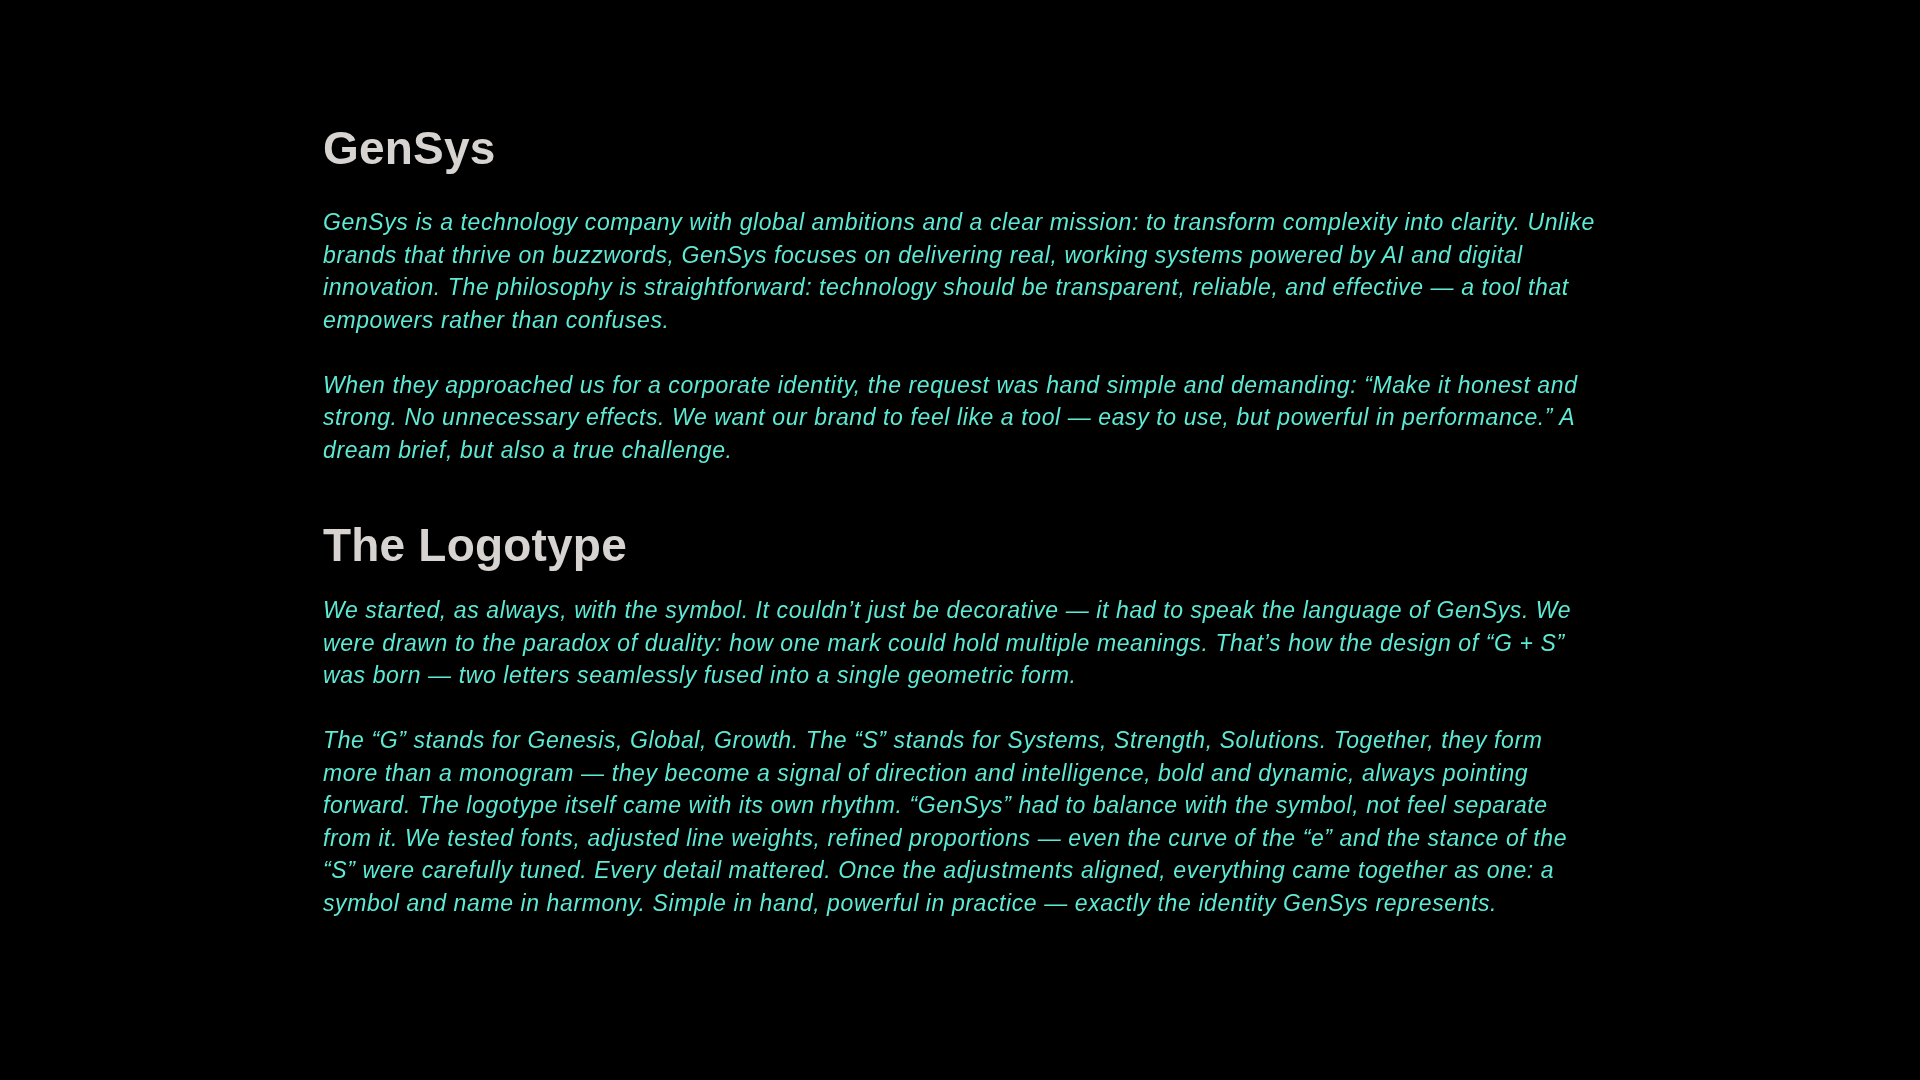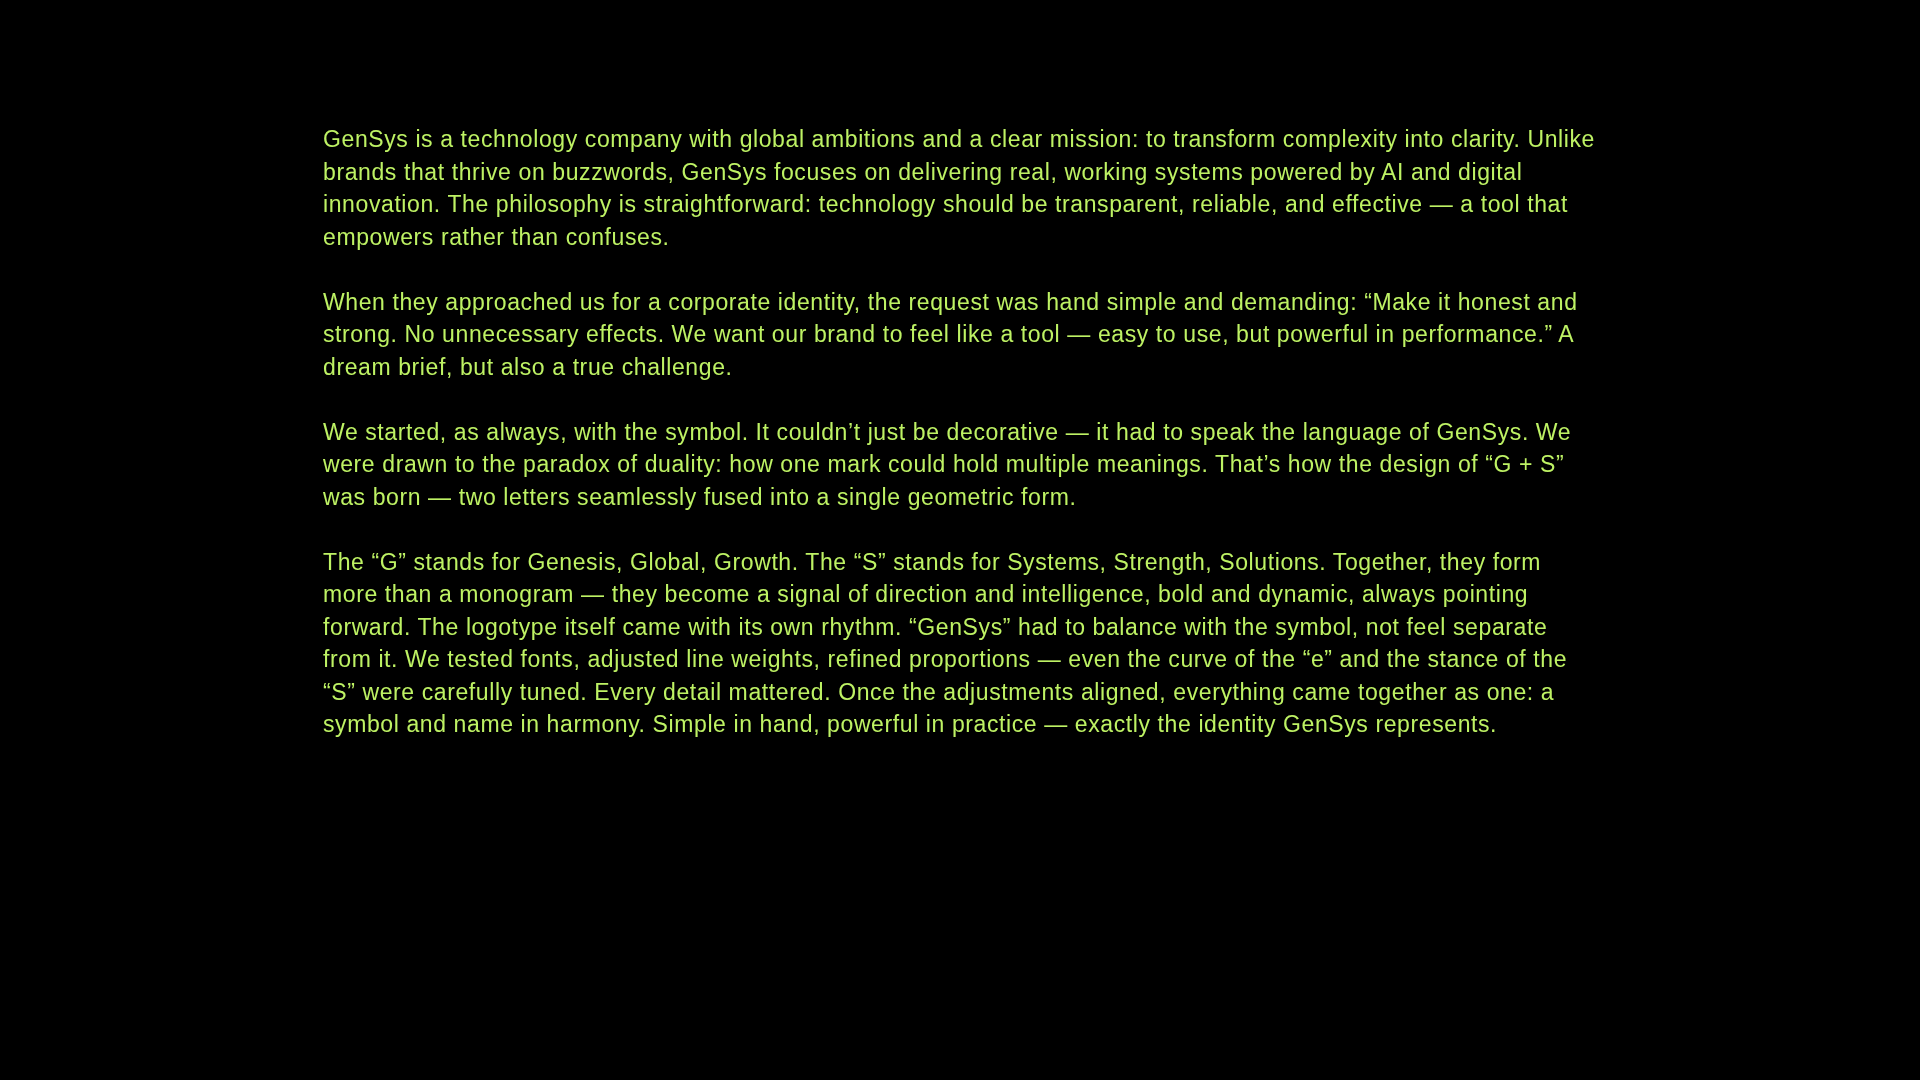--- a/index.html
+++ b/index.html
@@ -34,33 +34,36 @@
     margin-bottom: 33px;
   }
   .article h2 {
     margin-top: 54px;
     margin-bottom: 24px;
   }
   .article p {
     font-size: 23px;
     line-height: 32.5px;
     font-weight: 400;
-    color: #bef264;
+    color: #5eead4;
     letter-spacing: 0.6px;
     margin: 0 0 32.5px 0;
+    font-style: italic;
   }
 </style>
 </head>
 <body>
 
 <article class="article">
 
+  <h1>GenSys</h1>
 
   <p>GenSys is a technology company with global ambitions and a clear mission: to transform complexity into clarity. Unlike brands that thrive on buzzwords, GenSys focuses on delivering real, working systems powered by AI and digital innovation. The philosophy is straightforward: technology should be transparent, reliable, and effective — a tool that empowers rather than confuses.</p>
 
   <p>When they approached us for a corporate identity, the request was hand simple and demanding: “Make it honest and strong. No unnecessary effects. We want our brand to feel like a tool — easy to use, but powerful in performance.” A dream brief, but also a true challenge.</p>
 
+  <h2>The Logotype</h2>
 
   <p>We started, as always, with the symbol. It couldn’t just be decorative — it had to speak the language of GenSys. We were drawn to the paradox of duality: how one mark could hold multiple meanings. That’s how the design of “G + S” was born — two letters seamlessly fused into a single geometric form.</p>
 
   <p>The “G” stands for Genesis, Global, Growth. The “S” stands for Systems, Strength, Solutions. Together, they form more than a monogram — they become a signal of direction and intelligence, bold and dynamic, always pointing forward. The logotype itself came with its own rhythm. “GenSys” had to balance with the symbol, not feel separate from it. We tested fonts, adjusted line weights, refined proportions — even the curve of the “e” and the stance of the “S” were carefully tuned. Every detail mattered. Once the adjustments aligned, everything came together as one: a symbol and name in harmony. Simple in hand, powerful in practice — exactly the identity GenSys represents.</p>
 
 </article>
 
 </body></html>

